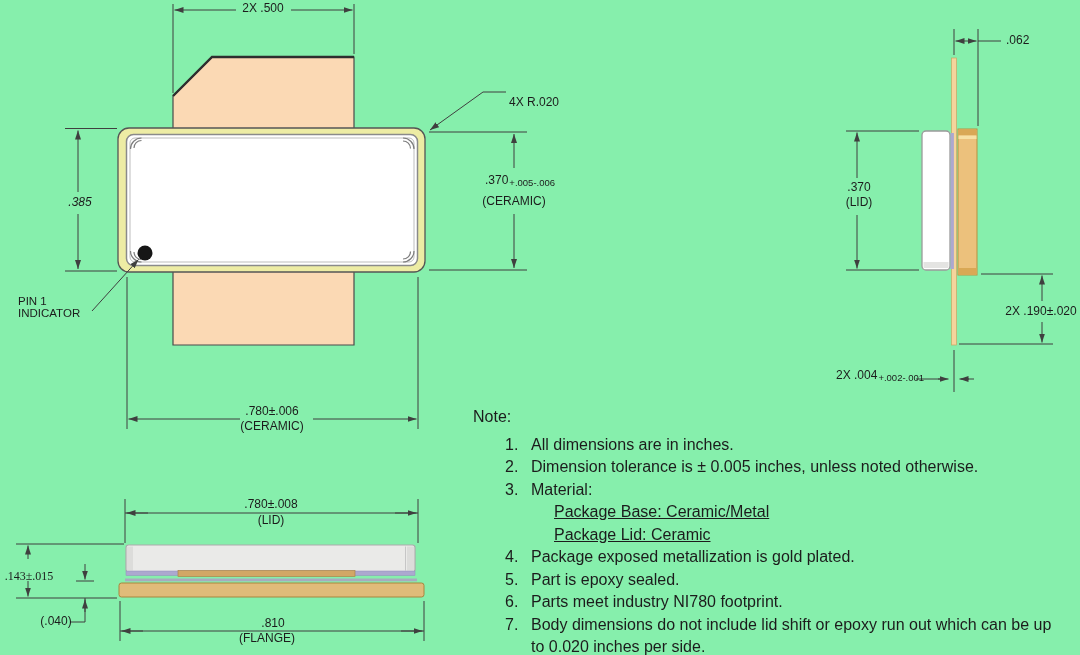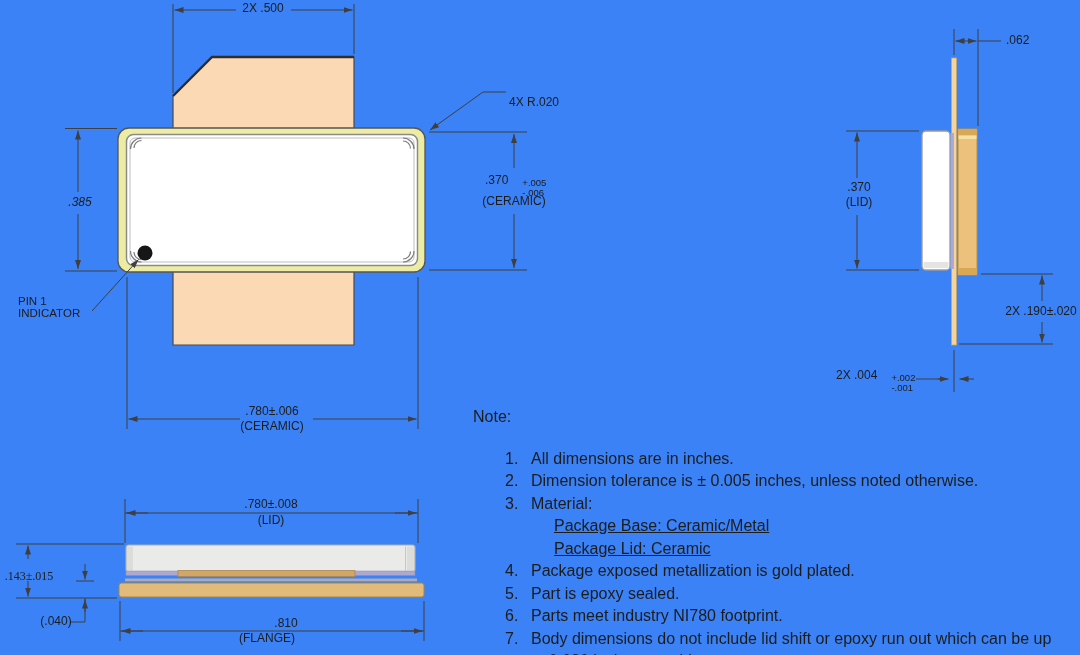--- a/index.html
+++ b/index.html
@@ -1,25 +1,25 @@
 <!DOCTYPE html>
 <html><head>
 <meta charset="utf-8">
 <style>
   html,body{margin:0;padding:0;background:#ffffff;}
-  #stage{position:relative;width:1080px;height:655px;background:#3b82f6;overflow:hidden;
+  #stage{position:relative;width:1080px;height:655px;background:#86efac;overflow:hidden;
          font-family:"Liberation Sans",sans-serif;color:#1c1c1c;}
   #linework{position:absolute;left:0;top:0;}
   .lbl{position:absolute;font-size:12px;line-height:13px;color:#1c1c1c;white-space:nowrap;}
   .ctr{transform:translateX(-50%);text-align:center;}
-  .tolstack{display:inline-flex;flex-direction:column;font-size:9.5px;line-height:9.5px;
-            vertical-align:-2px;margin-left:14px;}
+  .tolstack{display:inline-flex;flex-direction:row;font-size:9.5px;line-height:9.5px;
+            vertical-align:-2px;margin-left:1px;}
   .pinlbl{position:absolute;font-size:11.5px;line-height:12px;}
   #notes{position:absolute;left:473px;top:406px;width:584px;font-size:16px;line-height:22.5px;}
-  #notes .ttl{margin-bottom:19px;}
+  #notes .ttl{margin-bottom:5px;}
   #notes ol{list-style:none;margin:0;padding:0 0 0 32px;}
   #notes li{display:flex;}
   #notes .num{width:26px;flex:0 0 26px;}
   #notes .txt{flex:1;}
   #notes .sub{margin-left:23px;text-decoration:underline;}
 </style>
 </head>
 <body>
 
 <div id="stage">
@@ -162,21 +162,21 @@
 
   <div class="pinlbl" style="left:18px;top:295px;width:72px;">
     <div>PIN 1</div>
     <div>INDICATOR</div>
   </div>
 
   <div class="lbl ctr" style="left:271px;top:498px;">.780±.008</div>
   <div class="lbl ctr" style="left:271px;top:514px;">(LID)</div>
   <div class="lbl ctr" style="left:29px;top:570px;font-family:Liberation Serif, serif;">.143±.015</div>
   <div class="lbl ctr" style="left:49px;top:615px;margin-left:7px;">(.040)</div>
-  <div class="lbl ctr" style="left:286px;top:617px;">.810</div>
+  <div class="lbl ctr" style="left:273px;top:617px;">.810</div>
   <div class="lbl ctr" style="left:267px;top:632px;">(FLANGE)</div>
 
   <div class="lbl" style="left:1006px;top:34px;">.062</div>
   <div class="lbl ctr" style="left:859px;top:181px;">.370</div>
   <div class="lbl ctr" style="left:859px;top:196px;">(LID)</div>
   <div class="lbl ctr" style="left:1041px;top:305px;">2X .190±.020</div>
 
   <div class="lbl" style="left:836px;top:369px;">
     <span>2X .004</span><span class="tolstack">
         <span>+.002</span>

